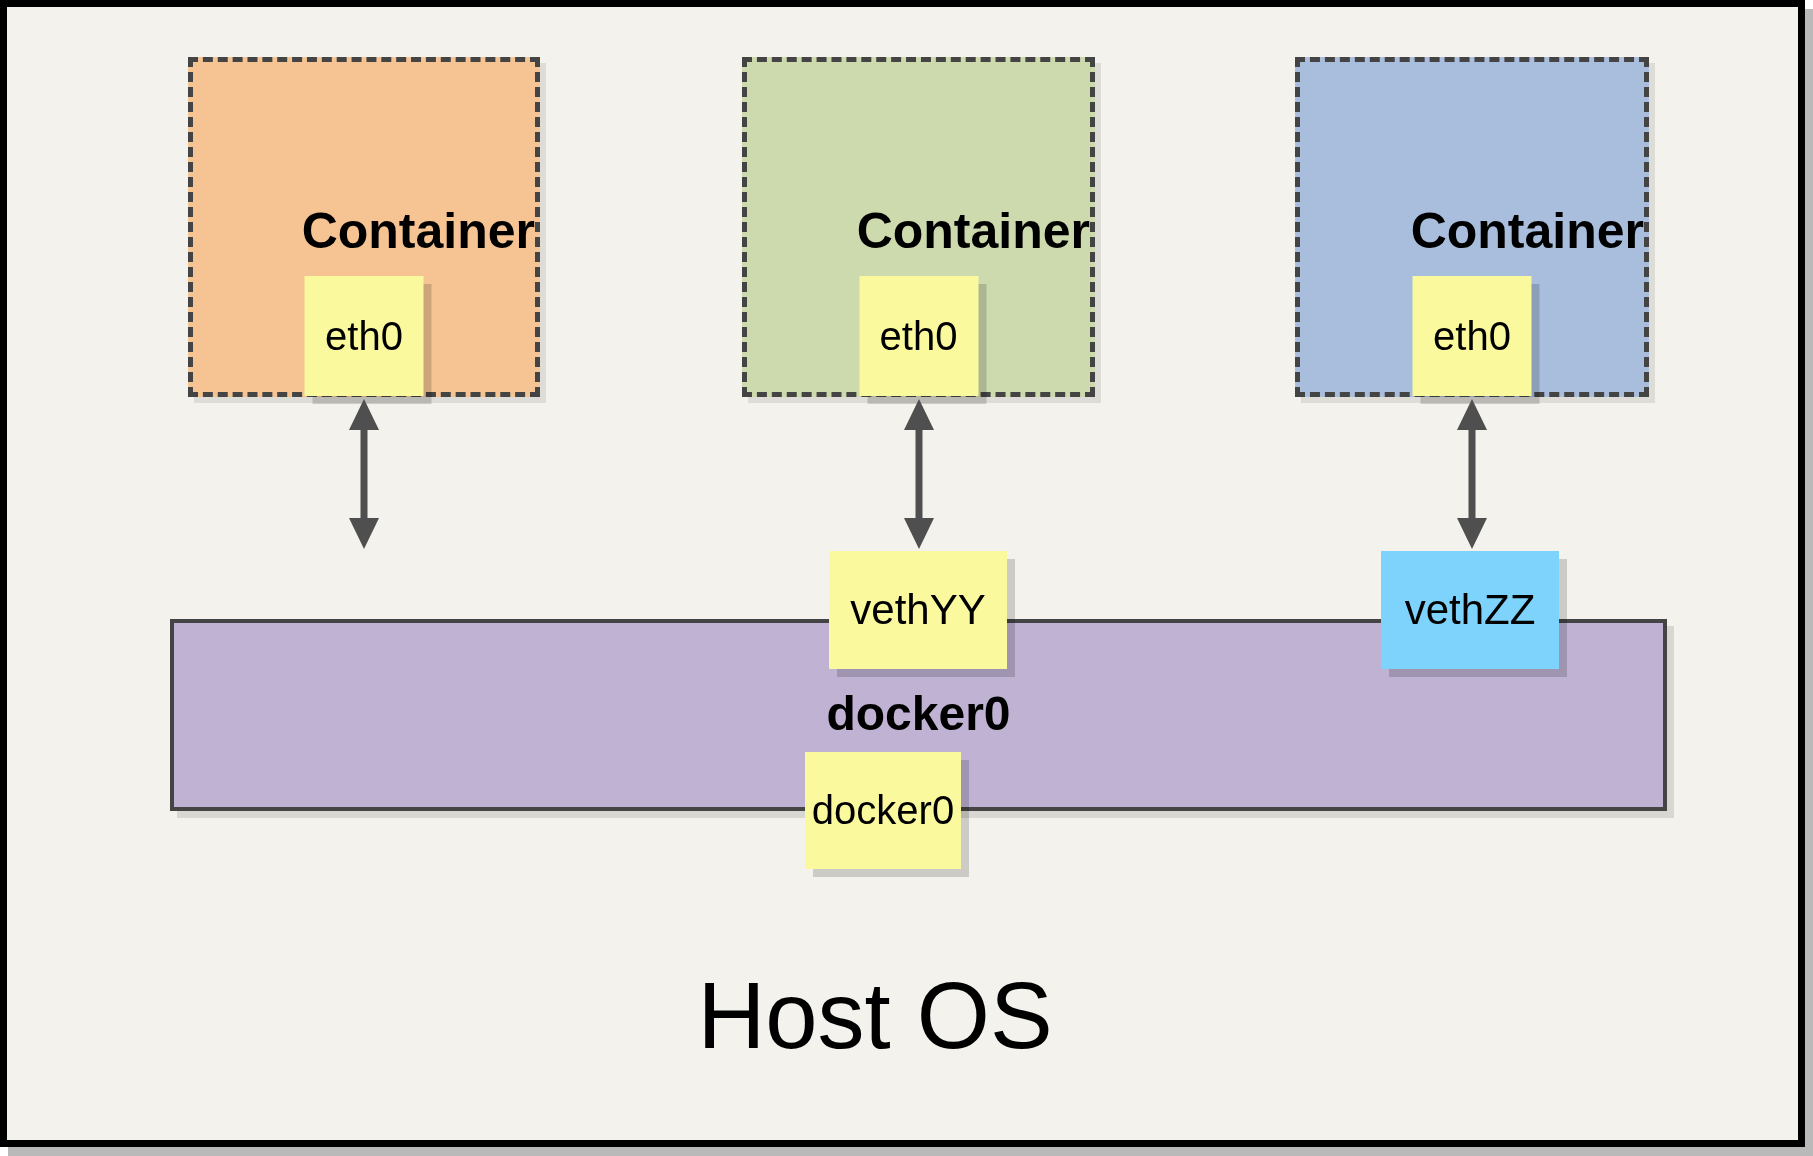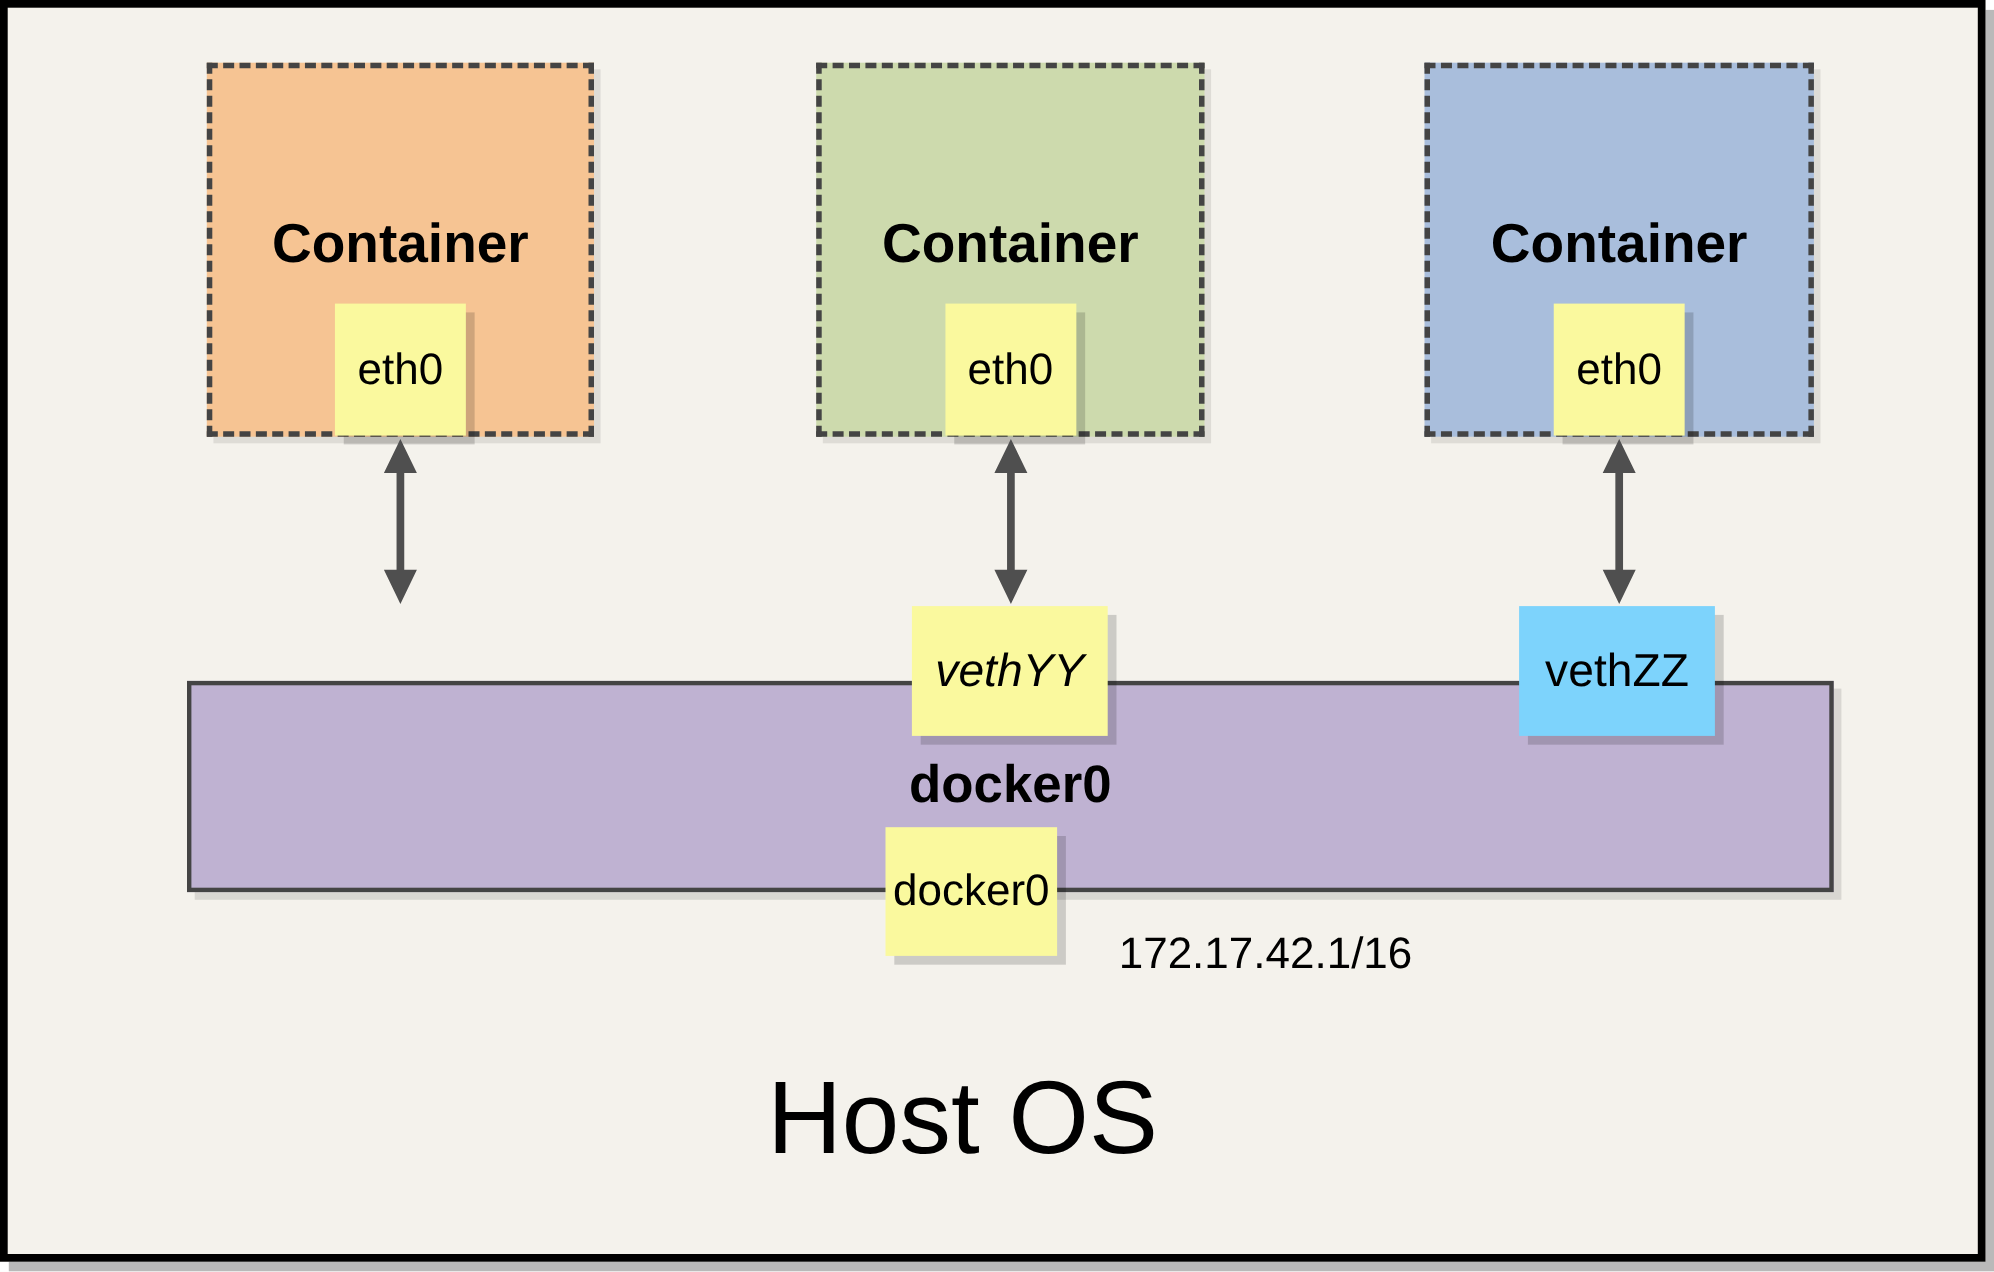--- a/index.html
+++ b/index.html
@@ -29,23 +29,23 @@
     height: 340px;
     box-sizing: border-box;
     border: 5px dashed #444;
     box-shadow: 6px 6px 0 rgba(0,0,0,0.09);
   }
   .container-box.c0 { left: 181px;  width: 352px; }
   .container-box.c1 { left: 735px;  width: 353px; }
   .container-box.c2 { left: 1288px; width: 354px; }
   .container-title {
     position: absolute;
-    left: 0; top: 134px;
+    left: 0; top: 144px;
     width: 100%;
-    text-align: center;
+    text-align: right;
     font-size: 50px;
     font-weight: bold;
     line-height: 50px;
   }
   .note {
     box-sizing: border-box;
     display: flex;
     align-items: center;
     justify-content: center;
     box-shadow: 8px 8px 0 rgba(0,0,0,0.16);
@@ -70,21 +70,21 @@
   .arrow.a2 { left: 1445px; }
   .veth-box {
     position: absolute;
     top: 544px;
     width: 178px;
     height: 118px;
     font-size: 42px;
     z-index: 3;
   }
   .veth-box.v0 { left: 269px; }
-  .veth-box.v1 { left: 822px; font-style: italic; }
+  .veth-box.v1 { left: 822px; }
   .veth-box.v2 { left: 1374px; }
   .bridge {
     position: absolute;
     left: 163px; top: 612px;
     width: 1497px; height: 192px;
     box-sizing: border-box;
     border: 4px solid #444;
     box-shadow: 7px 7px 0 rgba(0,0,0,0.11);
     z-index: 1;
   }
@@ -170,17 +170,16 @@
     <div class="note veth-box v1" style="background-color: rgb(250, 249, 158);">
       <span>vethYY</span>
     </div>
     <div class="note veth-box v2" style="background-color: #7dd3fc;">
       <span>vethZZ</span>
     </div>
 
     <div class="note bridge-iface" style="background-color: rgb(250, 249, 158);">
       <span>docker0</span>
     </div>
-    <div class="ip-label">172.17.42.1/16</div>
 
     <div class="host-label">Host OS</div>
   </div>
 </div>
 
 </body></html>

